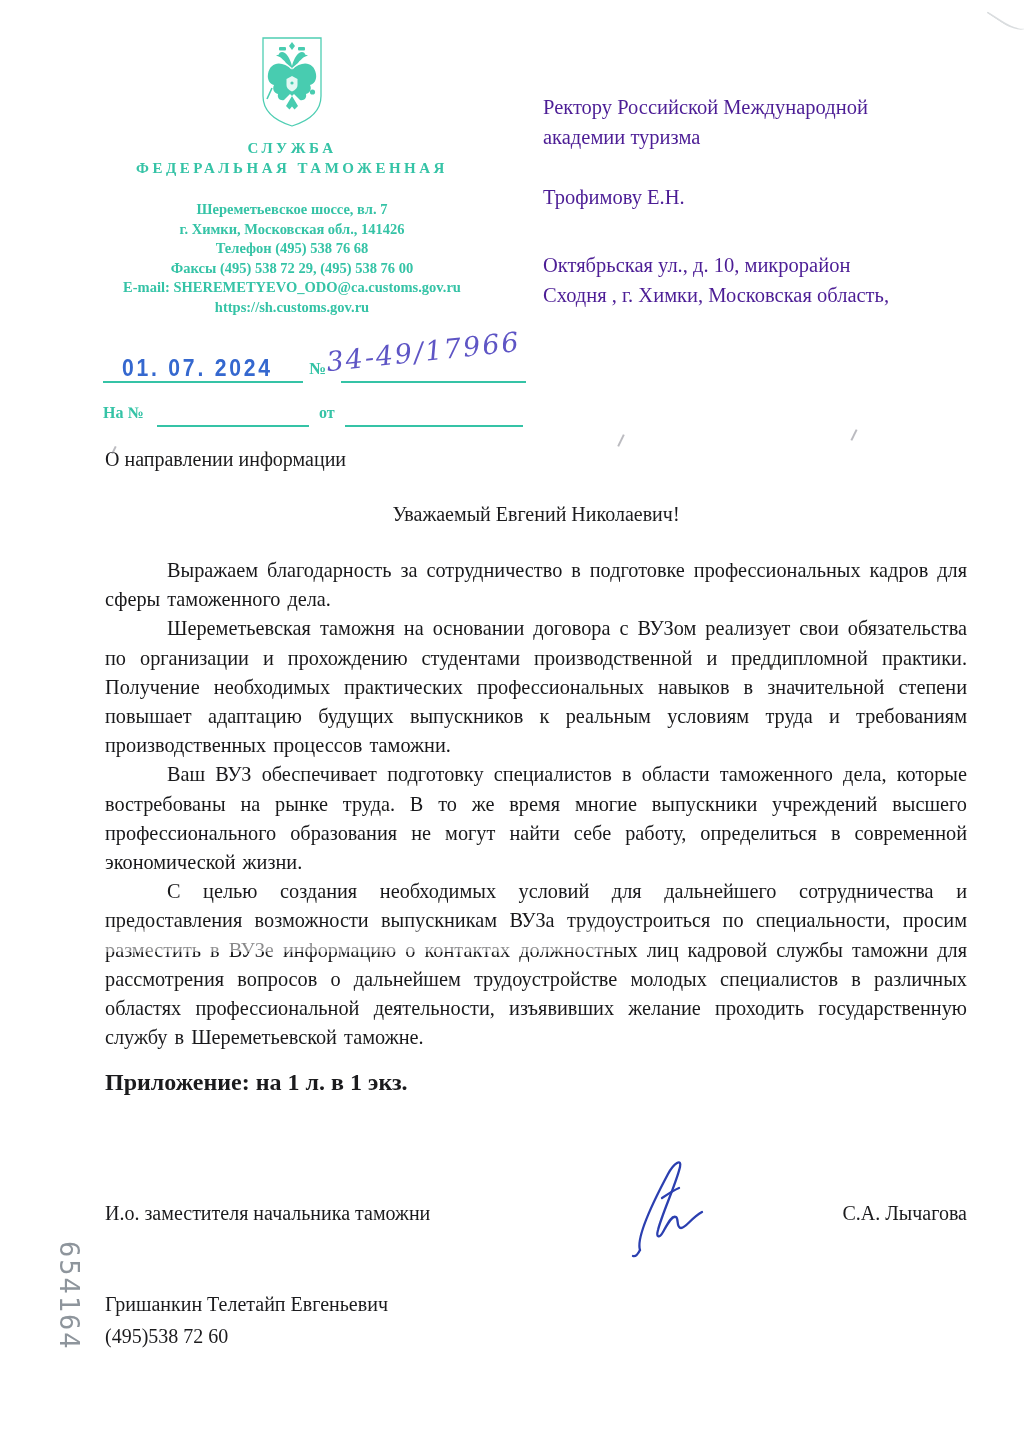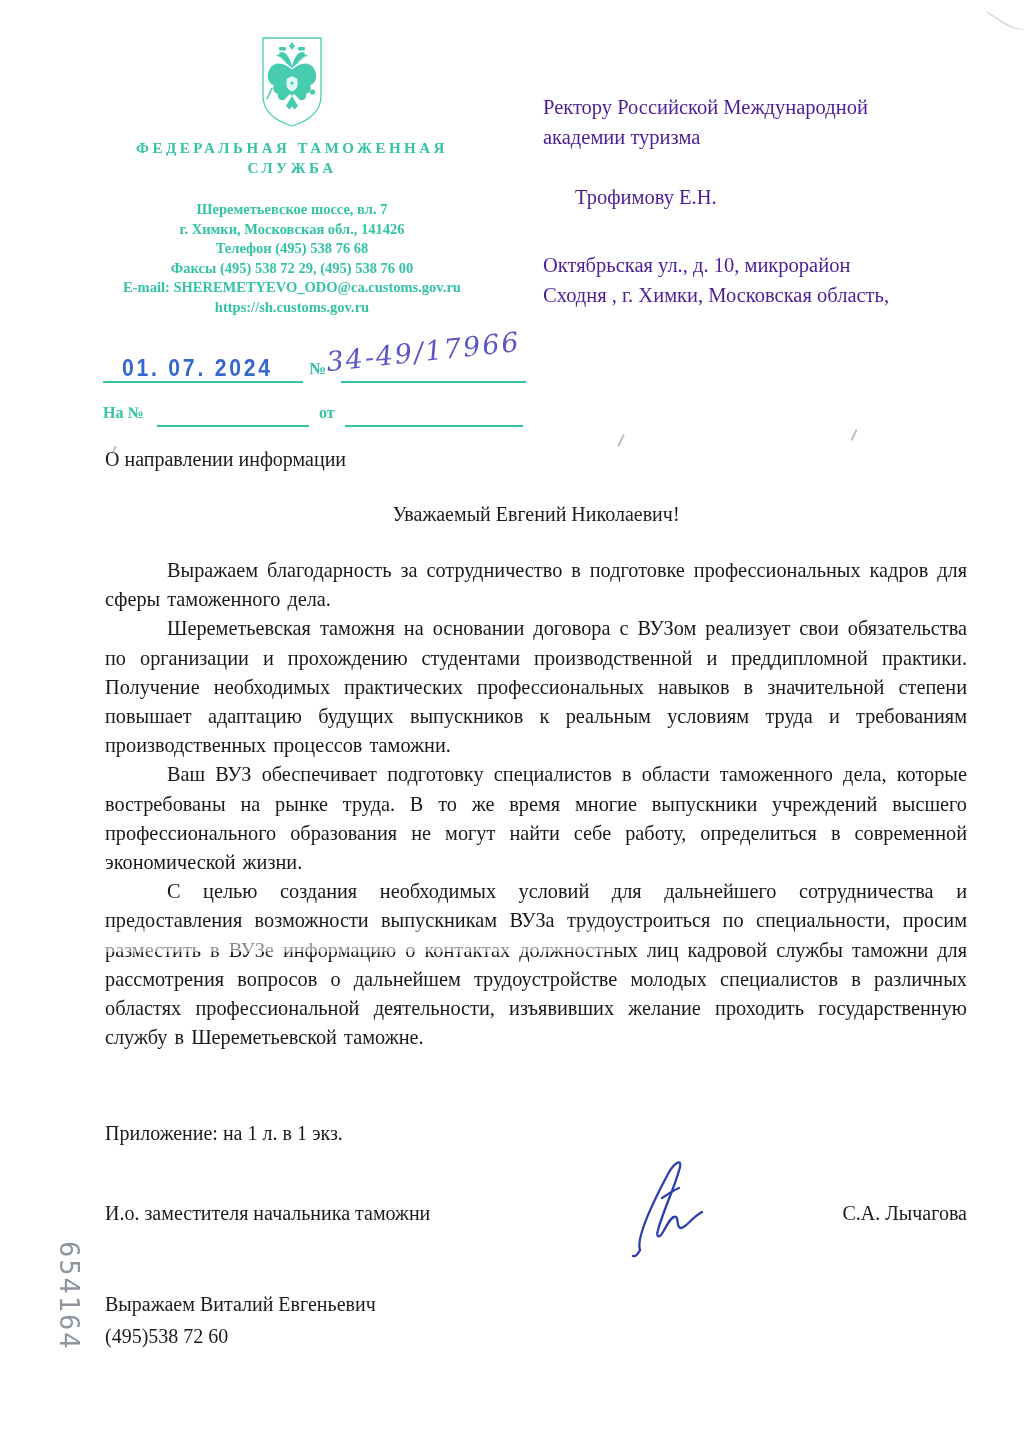--- a/index.html
+++ b/index.html
@@ -26,32 +26,32 @@
   }
   .num-sign{left:309px;top:359px;color:var(--teal);font-weight:bold;font-size:17px;}
   .handwritten-no{
     left:326px;top:336px;color:var(--ink);font-size:27px;font-style:italic;
     font-family:"DejaVu Serif",serif;transform:rotate(-6deg);letter-spacing:2px;white-space:nowrap;
   }
   .ref2-label{color:var(--teal);font-weight:bold;font-size:16px;}
 
   
   .recipient{left:543px;top:92px;width:440px;font-size:20.5px;line-height:30px;color:#4c1d95;}
-  .recipient .r-name{margin-top:30px;margin-left:32px;}
+  .recipient .r-name{margin-top:30px;}
   .recipient .r-addr{margin-top:38px;}
 
   
   .subject{left:105px;top:448px;font-size:20px;}
   .salutation{left:105px;top:503px;width:862px;text-align:center;font-size:20px;}
   .bodytext{left:105px;top:556px;width:862px;}
   .bodytext p{
     margin:0;text-indent:62px;text-align:justify;
     font-size:20.3px;line-height:29.2px;word-spacing:2px;color:#18181a;
   }
-  .attachment{left:105px;top:1122px;font-size:20px;}
+  .attachment{left:105px;top:1069px;font-size:24px;font-weight:bold;}
 
   
   .sig-row{left:105px;top:1202px;width:862px;display:flex;justify-content:space-between;font-size:20px;}
   .sig-svg{left:612px;top:1152px;}
   .executor{left:105px;top:1288px;font-size:20px;line-height:32px;}
 
   
   .vert-num{
     left:85px;top:1241px;transform:rotate(90deg);transform-origin:0 0;
     font-family:"DejaVu Sans Mono",monospace;font-size:27px;color:#8e959c;letter-spacing:2px;white-space:nowrap;
@@ -81,22 +81,22 @@
       <path d="M32 34 C22 24 10 26 8 38 C7 44 10 48 14 49 C12 53 14 57 18 58 C17 62 20 65 24 64 L32 56 L40 64 C44 65 47 62 46 58 C50 57 52 53 50 49 C54 48 57 44 56 38 C54 26 42 24 32 34 Z"></path>
       <path d="M32 32 C28 40 28 50 30 58 L32 60 L34 58 C36 50 36 40 32 32 Z"></path>
       <path d="M26 70 L32 60 L38 70 L34.5 73.5 L32 70.5 L29.5 73.5 Z"></path>
       <circle cx="52.5" cy="56" r="2.6"></circle>
       <path d="M12 52 L7 63" stroke="#48ccb0" stroke-width="1.6"></path>
     </g>
     <path d="M32 40 l5.5 3 v6 c0 3.2 -2.8 5.4 -5.5 6.5 c-2.7 -1.1 -5.5 -3.3 -5.5 -6.5 v-6 Z" fill="#ffffff" opacity=".85"></path>
     <circle cx="32" cy="47" r="1.6" fill="#48ccb0"></circle>
   </svg>
   <div class="org-name">
+    <div>СЛУЖБА</div>
     <div>ФЕДЕРАЛЬНАЯ ТАМОЖЕННАЯ</div>
-    <div>СЛУЖБА</div>
   </div>
   <div class="lh-address">
     <div>Шереметьевское шоссе, вл. 7</div>
     <div>г. Химки, Московская обл., 141426</div>
     <div>Телефон (495) 538 76 68</div>
     <div>Факсы (495) 538 72 29, (495) 538 76 00</div>
     <div>E-mail: SHEREMETYEVO_ODO@ca.customs.gov.ru</div>
     <div>https://sh.customs.gov.ru</div>
   </div>
 </div>
@@ -140,21 +140,21 @@
     <path d="M28 98 C26 102 24 105 21 104"></path>
     <path d="M50 46 C56 42 62 38 67 36"></path>
   </g>
 </svg>
 <div class="abs sig-row">
   <span>И.о. заместителя начальника таможни</span>
   <span>С.А. Лычагова</span>
 </div>
 
 <div class="abs executor">
-  <div>Выражаем Виталий Евгеньевич</div>
+  <div>Гришанкин Телетайп Евгеньевич</div>
   <div>(495)538 72 60</div>
 </div>
 
 <div class="abs vert-num">654164</div>
 
 <div class="abs fade-band"></div>
 <div class="abs fade-streak"></div>
 <div class="abs corner-mark"></div>
 <div class="abs pen-mark" style="left:620px;top:434px;height:13px;"></div>
 <div class="abs pen-mark" style="left:853px;top:429px;height:12px;"></div>

